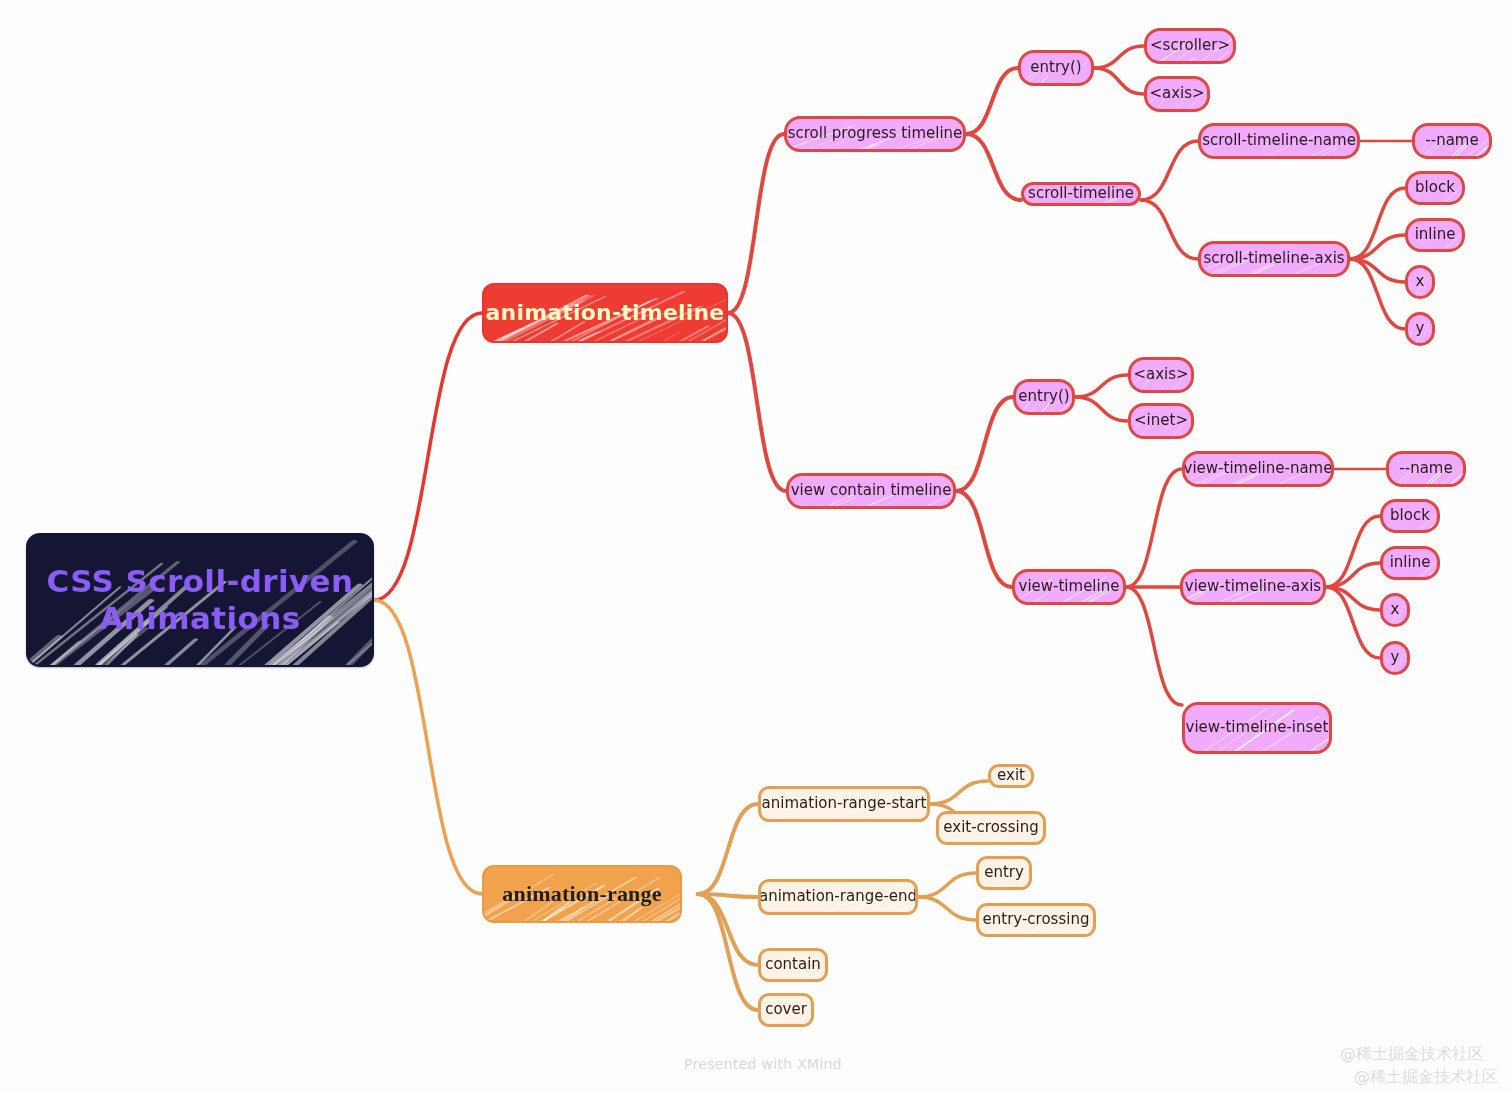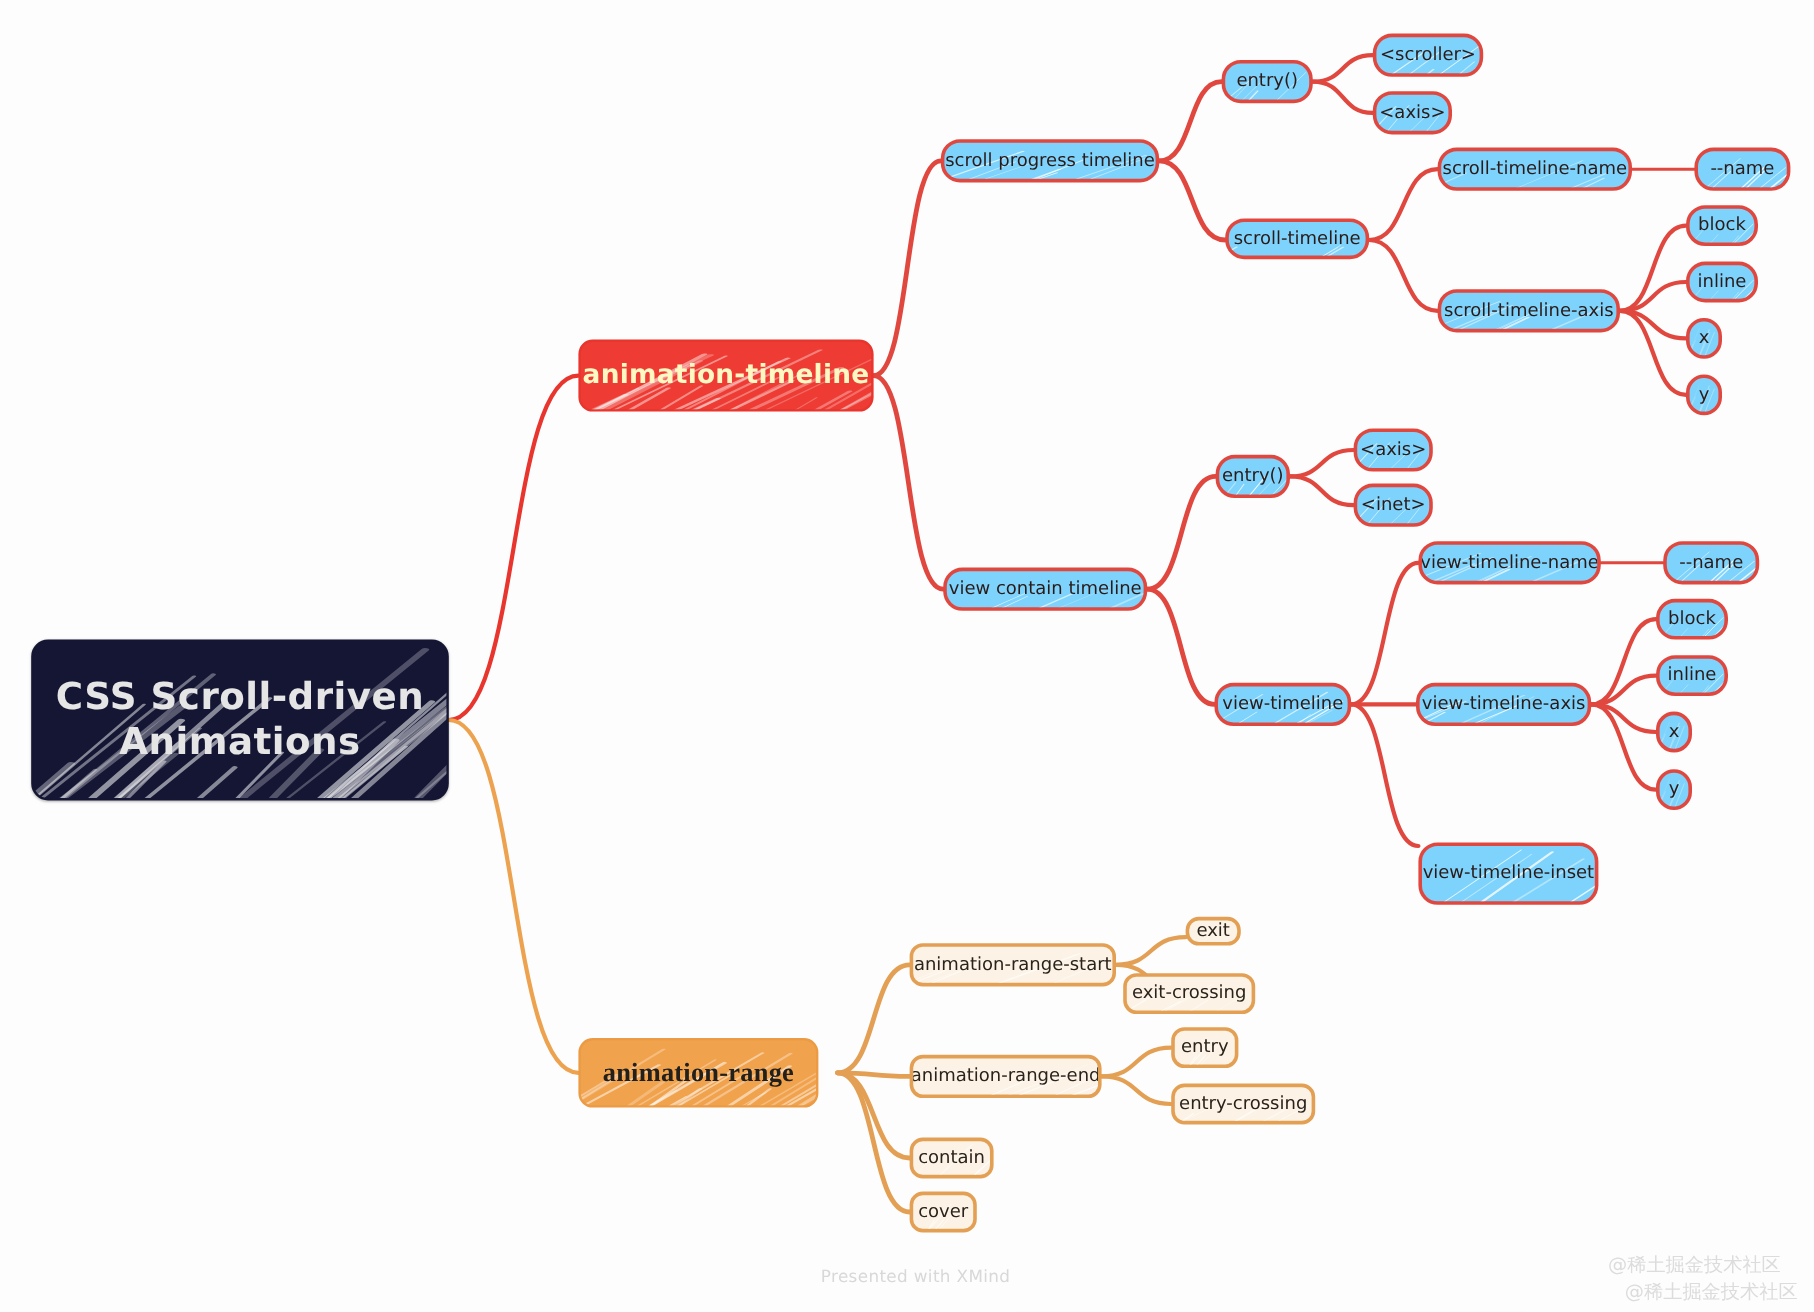--- a/index.html
+++ b/index.html
@@ -50,21 +50,21 @@
     height: 150%;
     z-index: 1;
     pointer-events: none;
   }
 
   
   .root {
     background: #141634;
     border: 2px solid #141634;
     border-radius: 14px;
-    color: #e5e5e5;
+    color: #8b5cf6;
     box-shadow: 0 1px 2px rgba(0,0,0,0.25);
   }
   .root .label {
     font-size: 31px;
     font-weight: 700;
     letter-spacing: 0.4px;
     padding: 0 14px;
   }
 
   
@@ -88,21 +88,21 @@
     color: #22201c;
   }
   .main-orange .label {
     font-size: 22px;
     font-weight: 700;
     letter-spacing: 0.2px;
   }
 
   
   .sub-red {
-    background: #7dd3fc;
+    background: #f0abfc;
     border: 3px solid #e0483f;
     border-radius: 16px;
     color: #2b1a18;
   }
   .sub-red .label { font-size: 15px; font-weight: 400; }
 
   
   .sub-orange {
     background: #fcf3e6;
     border: 3px solid #e3a054;
@@ -314,21 +314,21 @@
           <line x1="100.5" y1="102.9" x2="137.4" y2="37.5" stroke="#ffffff" stroke-width="1.47" stroke-linecap="round" opacity="0.83"></line>
           <line x1="6.3" y1="107.7" x2="42.3" y2="33.3" stroke="#ffffff" stroke-width="1.03" stroke-linecap="round" opacity="0.76"></line>
           <line x1="94.7" y1="107.2" x2="132.8" y2="32.2" stroke="#ffffff" stroke-width="1.44" stroke-linecap="round" opacity="0.69"></line>
           <line x1="50.8" y1="103.9" x2="74.2" y2="52.7" stroke="#ffffff" stroke-width="0.86" stroke-linecap="round" opacity="0.76"></line>
           <line x1="32.1" y1="100.5" x2="63.7" y2="47.5" stroke="#ffffff" stroke-width="0.76" stroke-linecap="round" opacity="0.68"></line>
           <line x1="77.8" y1="107.7" x2="120.6" y2="25.4" stroke="#ffffff" stroke-width="1.51" stroke-linecap="round" opacity="0.60"></line>
           <line x1="-8.7" y1="104.2" x2="28.6" y2="34.8" stroke="#ffffff" stroke-width="1.26" stroke-linecap="round" opacity="0.66"></line>
         </svg>
         <div class="label">&lt;axis&gt;</div>
       </div>
-      <div class="node sub-red" style="left: 1021px; top: 182px; width: 120px; height: 34px;">
+      <div class="node sub-red" style="left: 1021px; top: 182px; width: 120px; height: 24px;">
         <svg class="hatch" viewBox="0 0 100 100" preserveAspectRatio="none">
           <line x1="106.8" y1="105.9" x2="148.9" y2="31.2" stroke="#ffffff" stroke-width="1.32" stroke-linecap="round" opacity="0.53"></line>
           <line x1="50.9" y1="100.9" x2="68.7" y2="64.9" stroke="#ffffff" stroke-width="0.75" stroke-linecap="round" opacity="0.66"></line>
           <line x1="98.9" y1="101.2" x2="134.9" y2="34.3" stroke="#ffffff" stroke-width="1.39" stroke-linecap="round" opacity="0.48"></line>
           <line x1="53.9" y1="101.4" x2="71.7" y2="64.0" stroke="#ffffff" stroke-width="1.41" stroke-linecap="round" opacity="0.60"></line>
           <line x1="73.4" y1="104.2" x2="105.7" y2="38.7" stroke="#ffffff" stroke-width="1.18" stroke-linecap="round" opacity="0.73"></line>
           <line x1="78.7" y1="104.2" x2="108.7" y2="45.1" stroke="#ffffff" stroke-width="1.06" stroke-linecap="round" opacity="0.53"></line>
           <line x1="-8.9" y1="104.2" x2="12.0" y2="63.8" stroke="#ffffff" stroke-width="1.42" stroke-linecap="round" opacity="0.64"></line>
           <line x1="86.0" y1="106.7" x2="130.5" y2="27.4" stroke="#ffffff" stroke-width="1.52" stroke-linecap="round" opacity="0.75"></line>
           <line x1="48.7" y1="106.5" x2="70.2" y2="60.7" stroke="#ffffff" stroke-width="0.64" stroke-linecap="round" opacity="0.54"></line>

